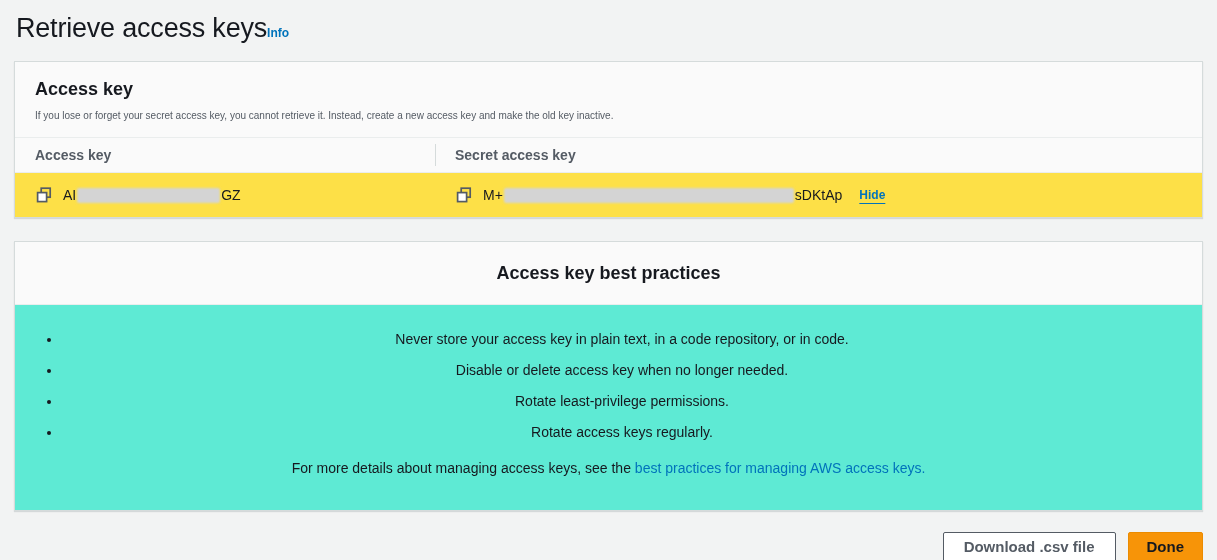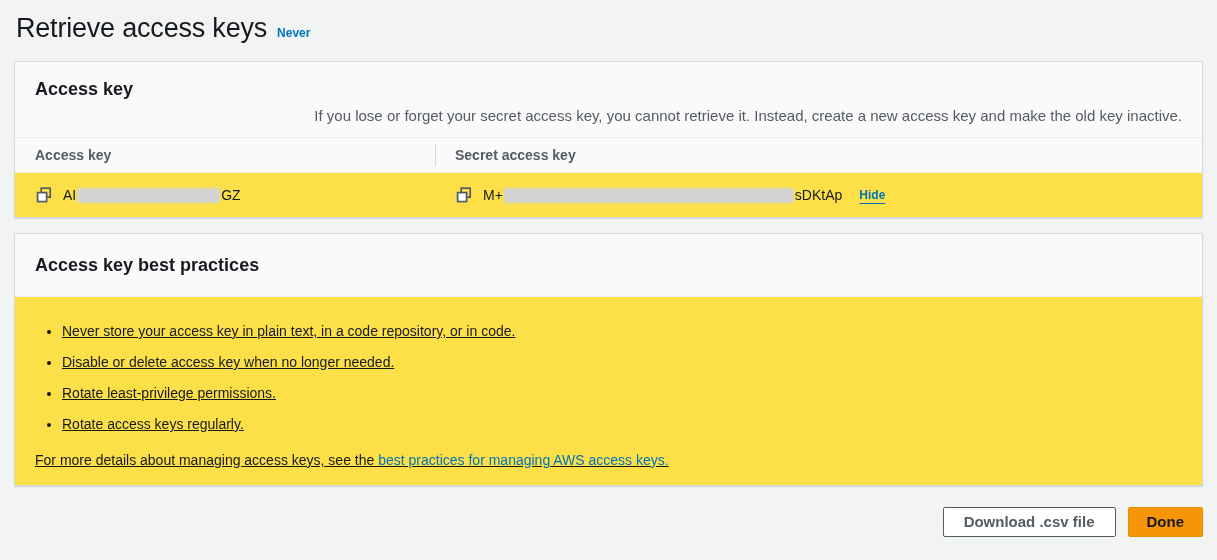--- a/index.html
+++ b/index.html
@@ -8,39 +8,39 @@
     width: 1217px; height: 560px; overflow: hidden;
     background: #f2f3f3;
     font-family: "Liberation Sans", sans-serif;
     color: #16191f;
     -webkit-font-smoothing: antialiased;
   }
   .page { padding: 0 14px; }
 
   
   .page-header {
-    display: flex; align-items: baseline; gap: 10px;
+    display: flex; align-items: baseline; 
     padding: 13px 2px 17px 2px;
   }
   .page-title { margin: 0; font-size: 27px; font-weight: 400; color: #16191f; letter-spacing: -0.2px; }
   .info-link { font-size: 12px; font-weight: 700; color: #0073bb; text-decoration: none; cursor: pointer; }
 
   
   .card {
     background: #ffffff;
     border: 1px solid #d5dbdb;
     box-shadow: 0 1px 1px 0 rgba(0,28,36,0.12);
   }
   .card-header {
     background: #fafafa;
     border-bottom: 1px solid #eaeded;
     padding: 17px 20px 13px 20px;
   }
   .card-title { margin: 0; font-size: 18px; font-weight: 700; color: #16191f; }
-  .card-desc { margin: 7px 0 0 0; font-size: 15px; color: #545b64; line-height: 17px; text-align: right; }
+  .card-desc { margin: 7px 0 0 0; font-size: 10px; color: #545b64; line-height: 17px; }
 
   
   .table-header { display: flex; background: #fafafa; border-bottom: 1px solid #eaeded; }
   .table-header .col {
     font-size: 14px; font-weight: 700; color: #545b64;
     padding: 9px 0 9px 20px;
   }
   .col1 { width: 420px; flex: 0 0 420px; }
   .col2 { flex: 1 1 auto; position: relative; }
   .table-header .col2::before {
@@ -59,23 +59,23 @@
     background: #d4d4d4; filter: blur(1.3px); margin: 0 1px;
   }
   .redacted-ak { width: 143px; }
   .redacted-sk { width: 290px; }
   .hide-link {
     margin-left: 17px; font-size: 12px; font-weight: 700; color: #0073bb;
     text-decoration: underline; text-underline-offset: 4px; cursor: pointer;
   }
 
   
-  .card2 { margin-top: 15px; }
+  .card2 { margin-top: 23px; text-align: center; }
   .card2 .card-header { padding: 21px 20px 20px 20px; }
-  .card-body { background: #fde047; padding: 25px 20px 17px 20px; text-decoration: underline; }
+  .card-body { background: #5eead4; padding: 25px 20px 34px 20px; }
   .bullet-list { margin: 0; padding: 0 0 0 27px; }
   .bullet-list li { font-size: 14px; color: #16191f; margin-bottom: 13px; line-height: 18px; }
   .more-details { margin: 19px 0 0 0; font-size: 14px; color: #16191f; }
   .inline-link { color: #0073bb; text-decoration: none; cursor: pointer; }
 
   
   .actions {
     display: flex; justify-content: flex-end; align-items: center; gap: 12px;
     margin-top: 21px;
   }
@@ -87,21 +87,21 @@
   .btn-normal { background: #ffffff; border: 1px solid #545b64; color: #545b64; }
   .btn-primary { background: #f79408; border: 1px solid #eb8b00; color: #16191f; padding: 5px 18px; }
 </style>
 </head>
 <body>
 
 <div class="page">
 
   <div class="page-header">
     <h1 class="page-title">Retrieve access keys</h1>
-    <a class="info-link">Never</a>
+    <a class="info-link">Info</a>
   </div>
 
   <section class="card">
     <div class="card-header">
       <h2 class="card-title">Access key</h2>
       <p class="card-desc">If you lose or forget your secret access key, you cannot retrieve it. Instead, create a new access key and make the old key inactive.</p>
     </div>
 
     <div class="table-header">
       <div class="col col1">Access key</div>

